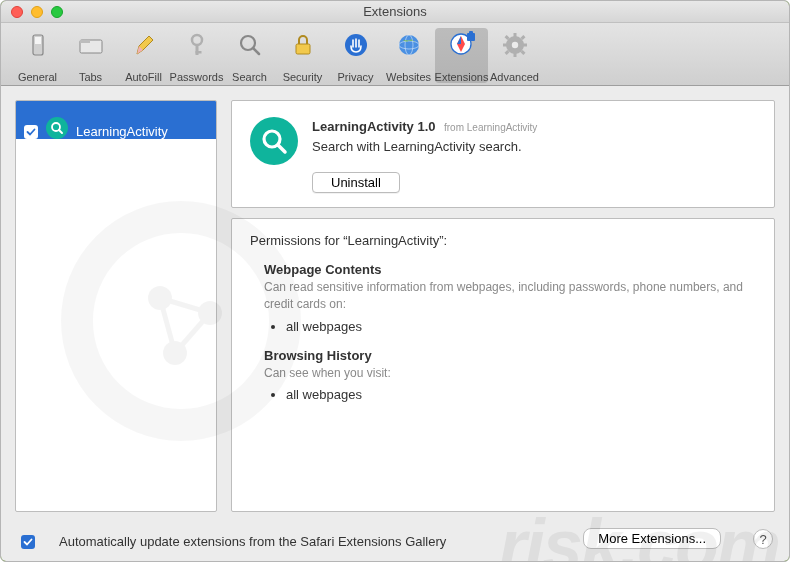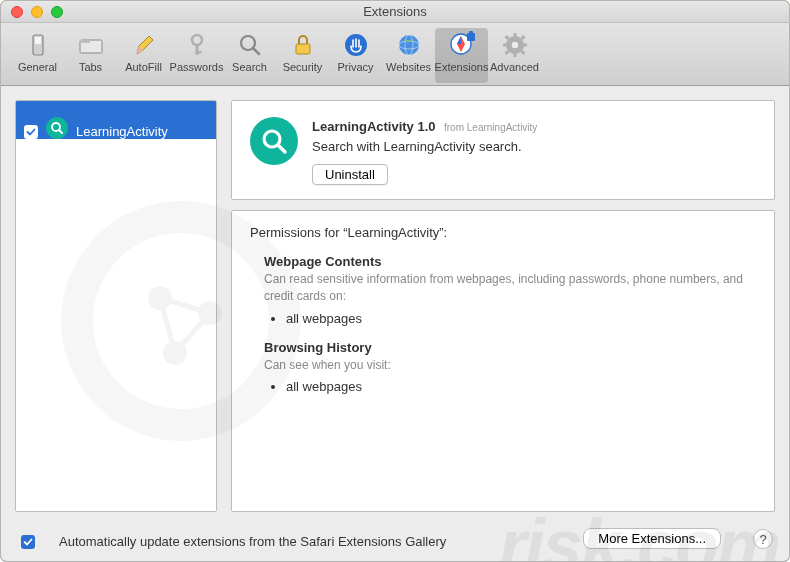--- a/index.html
+++ b/index.html
@@ -11,21 +11,21 @@
   .titlebar { height: 22px; background: linear-gradient(#e8e8e8, #d6d6d6); border-bottom: 1px solid #c0c0c0; display: flex; align-items: center; position: relative; }
   .traffic-lights { display: flex; gap: 8px; margin-left: 10px; }
   .tl { width: 12px; height: 12px; border-radius: 50%; }
   .tl.red { background: #ff5f57; border: 0.5px solid #e14139; }
   .tl.yellow { background: #ffbd2e; border: 0.5px solid #e1a116; }
   .tl.green { background: #28c940; border: 0.5px solid #17a52c; }
   .title { position: absolute; left: 0; right: 0; text-align: center; font-size: 13px; color: #444; pointer-events: none; }
   
   
   .toolbar { height: 63px; background: linear-gradient(#e4e4e4, #cfcfcf); border-bottom: 1px solid #9e9e9e; display: flex; align-items: center; padding: 4px 10px 2px 10px; gap: 0; }
-  .tool { display: flex; flex-direction: column; align-items: center; justify-content: flex-start; width: 53px; height: 55px; border-radius: 4px; cursor: pointer; padding-top: 2px; }
+  .tool { display: flex; flex-direction: column; align-items: center; justify-content: space-between; width: 53px; height: 55px; border-radius: 4px; cursor: pointer; padding-top: 2px; }
   .tool.active { background: linear-gradient(#bcbcbc, #b3b3b3); }
   .tool-icon { width: 30px; height: 30px; display: flex; align-items: center; justify-content: center; }
   .tool-label { font-size: 11px; color: #444; margin-top: 1px; }
   
   
   .body { display: flex; flex-direction: column; height: calc(562px - 22px - 63px); background: #ececec; }
   .panels { display: flex; padding: 14px 14px 8px 14px; gap: 14px; flex: 1; }
   
   
   .ext-list { width: 202px; background: #fff; border: 1px solid #bdbdbd; border-radius: 2px; overflow: hidden; }
@@ -35,21 +35,21 @@
   .ext-icon-small { width: 22px; height: 22px; border-radius: 50%; background: #0fb49c; display: flex; align-items: center; justify-content: center; }
   
   
   .detail { flex: 1; display: flex; flex-direction: column; background: transparent; }
   .detail-top { background: #fff; border: 1px solid #bdbdbd; border-radius: 2px; padding: 16px 18px 14px 18px; display: flex; gap: 14px; }
   .detail-iconbig { width: 48px; height: 48px; border-radius: 50%; background: #0fb49c; display: flex; align-items: center; justify-content: center; flex-shrink: 0; }
   .detail-info { flex: 1; }
   .detail-title { font-size: 13px; font-weight: 600; color: #333; display: inline; }
   .detail-from { font-size: 10px; color: #999; margin-left: 4px; }
   .detail-desc { font-size: 13px; color: #333; margin-top: 4px; }
-  .uninstall-btn { margin-top: 10px; background: #fff; border: 1px solid #bcbcbc; border-radius: 4px; padding: 2px 12px; font-size: 13px; cursor: pointer; box-shadow: 0 1px 0 rgba(0,0,0,0.05); }
+  .uninstall-btn { margin-top: 18px; background: #fff; border: 1px solid #bcbcbc; border-radius: 4px; padding: 2px 18px; font-size: 13px; cursor: pointer; box-shadow: 0 1px 0 rgba(0,0,0,0.05); }
   
   .perm-box { background: #fff; border: 1px solid #bdbdbd; border-radius: 2px; margin-top: 10px; padding: 14px 18px; flex: 1; overflow: auto; }
   .perm-title { font-size: 13px; color: #333; margin-bottom: 14px; }
   .perm-section { margin-left: 14px; margin-bottom: 14px; }
   .perm-h { font-size: 13px; font-weight: 600; color: #333; }
   .perm-sub { font-size: 12px; color: #8a8a8a; margin-top: 2px; line-height: 1.4; }
   .perm-list { margin: 6px 0 0 22px; font-size: 13px; color: #333; }
   .perm-list li { margin-bottom: 2px; }
   
   

